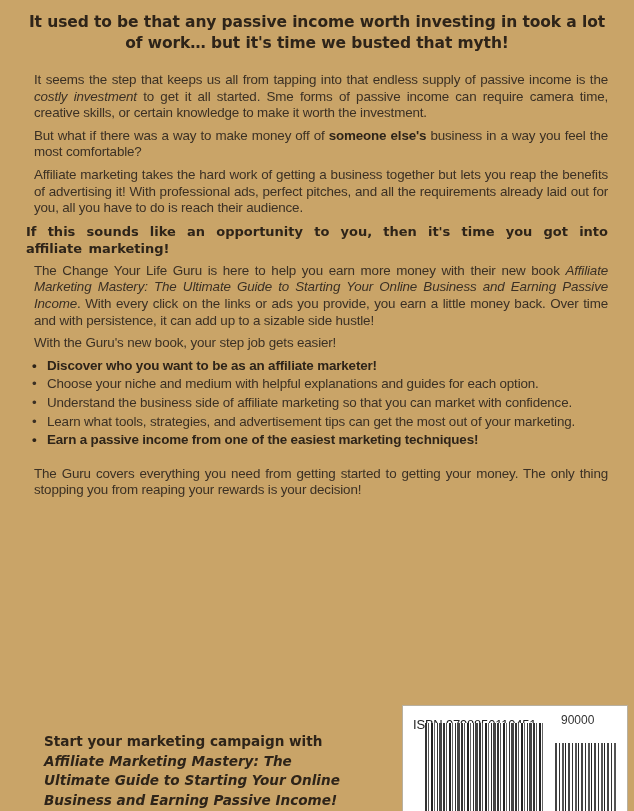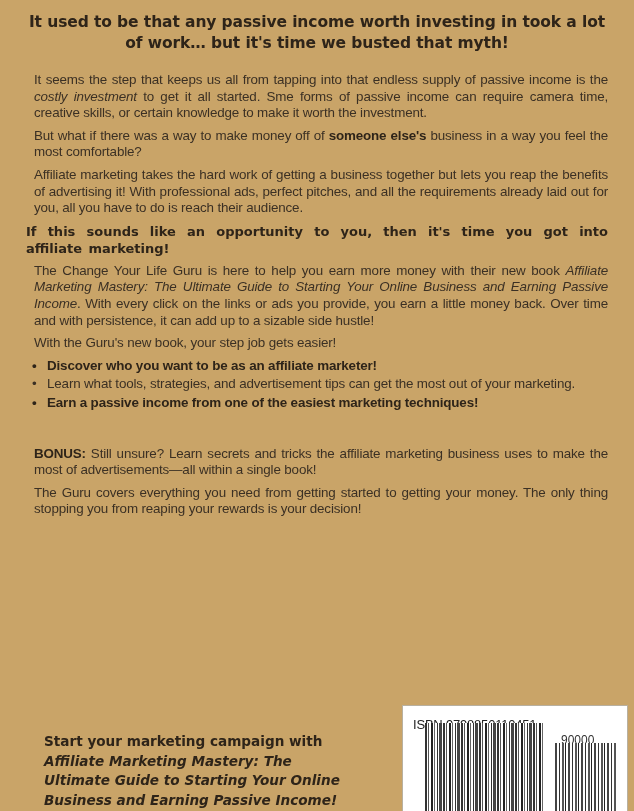--- a/index.html
+++ b/index.html
@@ -21,21 +21,21 @@
       font-size: 12.6px; line-height: 16.6px; margin: 0 0 6px 8px;
       text-align: justify; letter-spacing: -0.15px;
       font-family: "Liberation Sans", sans-serif; font-size: 13.4px;
     }
     p.body b { font-weight: bold; color: #2e2419; }
     p.callout {
       font-weight: bold; font-size: 13px; line-height: 17px; margin: 0 0 6px 0;
       text-align: justify; color: #2e2419; word-spacing: 2px;
     }
     ul.bullets {
-      margin: 0 0 24px 0; padding: 0; list-style: none;
+      margin: 0 0 7px 0; padding: 0; list-style: none;
     }
     ul.bullets li {
       position: relative; padding-left: 21px;
       font-family: "Liberation Sans", sans-serif; font-size: 13.4px; line-height: 16.6px;
       margin-bottom: 2px; letter-spacing: -0.15px;
     }
     ul.bullets li::before {
       content: "•"; position: absolute; left: 6px; top: 0;
     }
     ul.bullets li.strong { font-weight: bold; color: #2e2419; }
@@ -47,21 +47,21 @@
     .cta i { font-style: italic; }
     .barcode-box {
       position: absolute; left: 402px; top: 705px; width: 224px; height: 120px;
       background: #ffffff; border: 1px solid #b8b0a0;
     }
     .isbn {
       position: absolute; left: 10px; top: 3px; font-size: 13px; color: #222;
       font-family: "Liberation Sans", sans-serif; letter-spacing: -0.2px; margin-top: 8px;
     }
     .price {
-      position: absolute; left: 158px; top: 27px; font-size: 12px; color: #333;
+      position: absolute; left: 158px; top: 7px; font-size: 12px; color: #333;
       font-family: "Liberation Sans", sans-serif;
     }
     .bars-main {
       position: absolute; left: 22px; top: 17px; width: 120px; height: 110px;
       background: repeating-linear-gradient(90deg,
         #333 0 2px, #fff 2px 3px, #555 3px 4px, #fff 4px 6px, #222 6px 8px, #fff 8px 9px,
         #666 9px 10px, #fff 10px 12px, #333 12px 13px, #fff 13px 14px, #444 14px 17px, #fff 17px 18px);
     }
     .bars-addon {
       position: absolute; left: 152px; top: 37px; width: 62px; height: 90px;
@@ -82,27 +82,28 @@
   <p class="body">Affiliate marketing takes the hard work of getting a business together but lets you reap the benefits of advertising it! With professional ads, perfect pitches, and all the requirements already laid out for you, all you have to do is reach their audience.</p>
 
   <p class="callout">If this sounds like an opportunity to you, then it's time you got into affiliate marketing!</p>
 
   <p class="body"><span>The Change Your Life Guru is here to help you earn more money with their new book </span><i>Affiliate Marketing Mastery: The Ultimate Guide to Starting Your Online Business and Earning Passive Income</i><span>. With every click on the links or ads you provide, you earn a little money back. Over time and with persistence, it can add up to a sizable side hustle!</span></p>
 
   <p class="body">With the Guru's new book, your step job gets easier!</p>
 
   <ul class="bullets">
     <li class="strong">Discover who you want to be as an affiliate marketer!</li>
+    <li>Choose your niche and medium with helpful explanations and guides for each option.</li>
+    <li>Understand the business side of affiliate marketing so that you can market with confidence.</li>
     <li>Learn what tools, strategies, and advertisement tips can get the most out of your marketing.</li>
     <li class="strong">Earn a passive income from one of the easiest marketing techniques!</li>
   </ul>
 
   <div class="spacer"></div>
 
-  <p class="body"><b>BONUS:</b><span> Still unsure? Learn secrets and tricks the affiliate marketing business uses to make the most of advertisements—all within a single book!</span></p>
 
   <p class="body">The Guru covers everything you need from getting started to getting your money. The only thing stopping you from reaping your rewards is your decision!</p>
 </div>
 
 <div class="cta"><span>Start your marketing campaign with </span><i>Affiliate Marketing Mastery: The Ultimate Guide to Starting Your Online Business and Earning Passive Income!</i></div>
 
 <div class="barcode-box">
   <div class="isbn">ISBN 9798850110451</div>
   <div class="bars-main"></div>
   <div class="price">90000</div>

